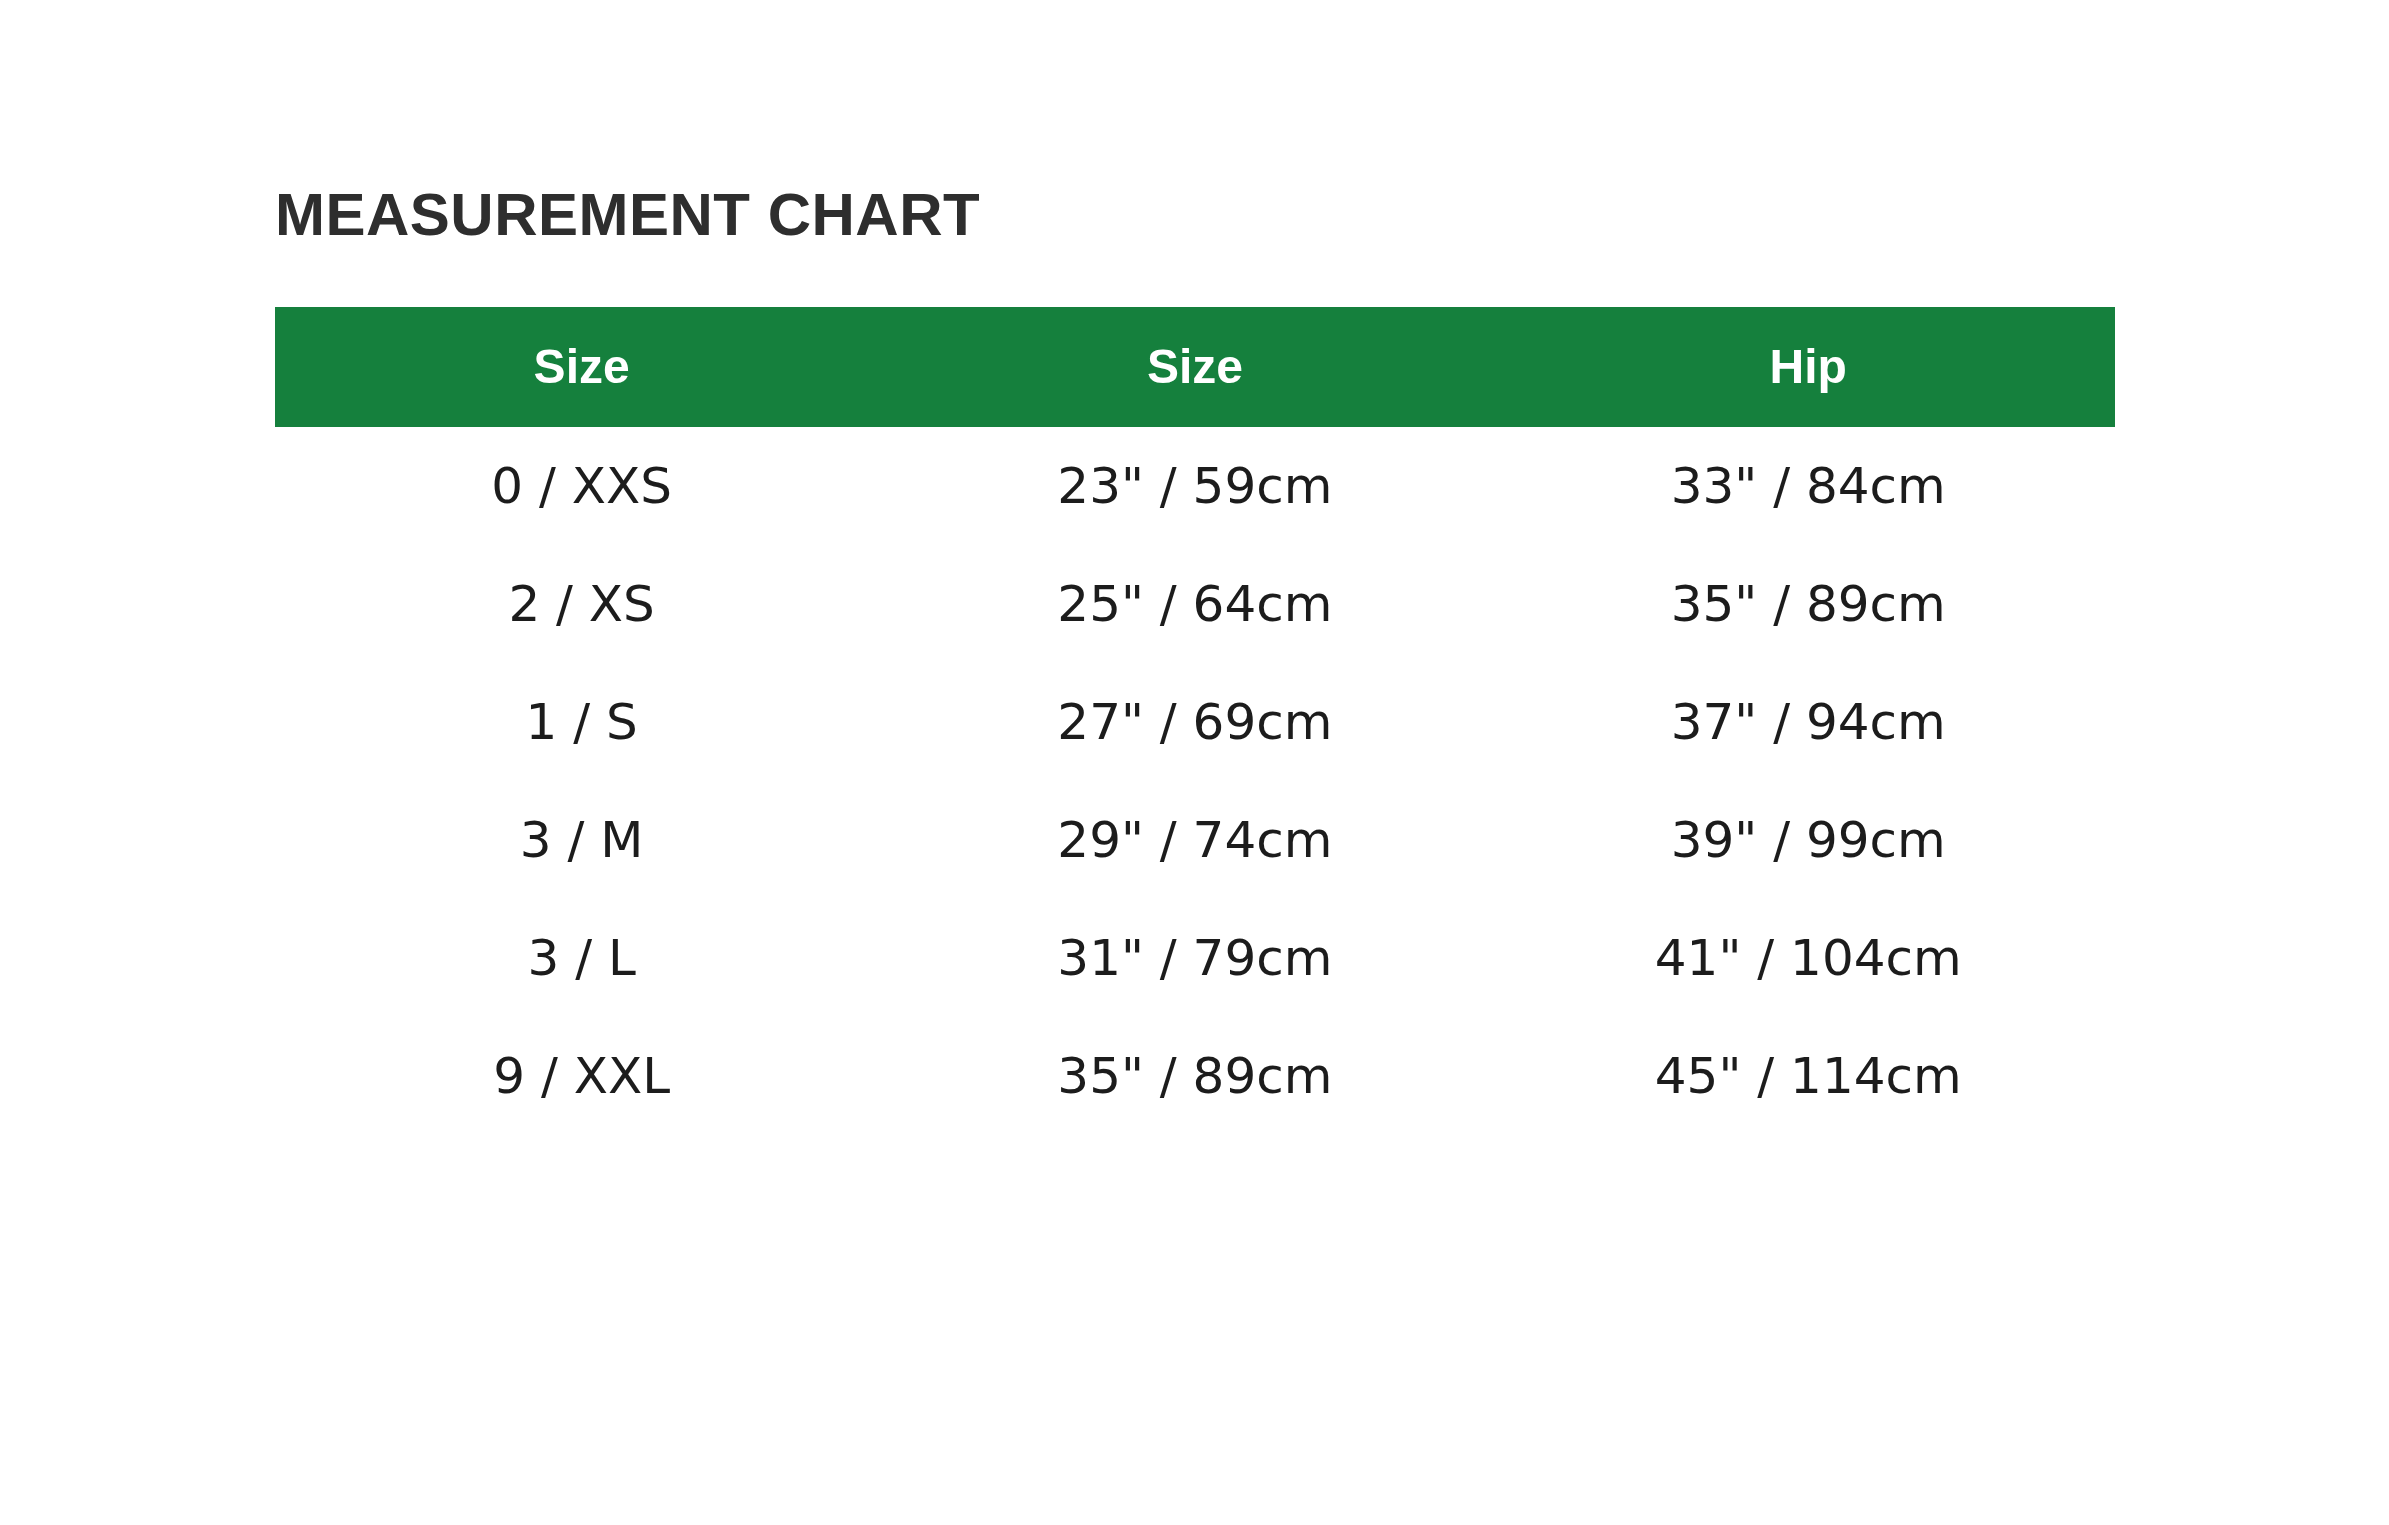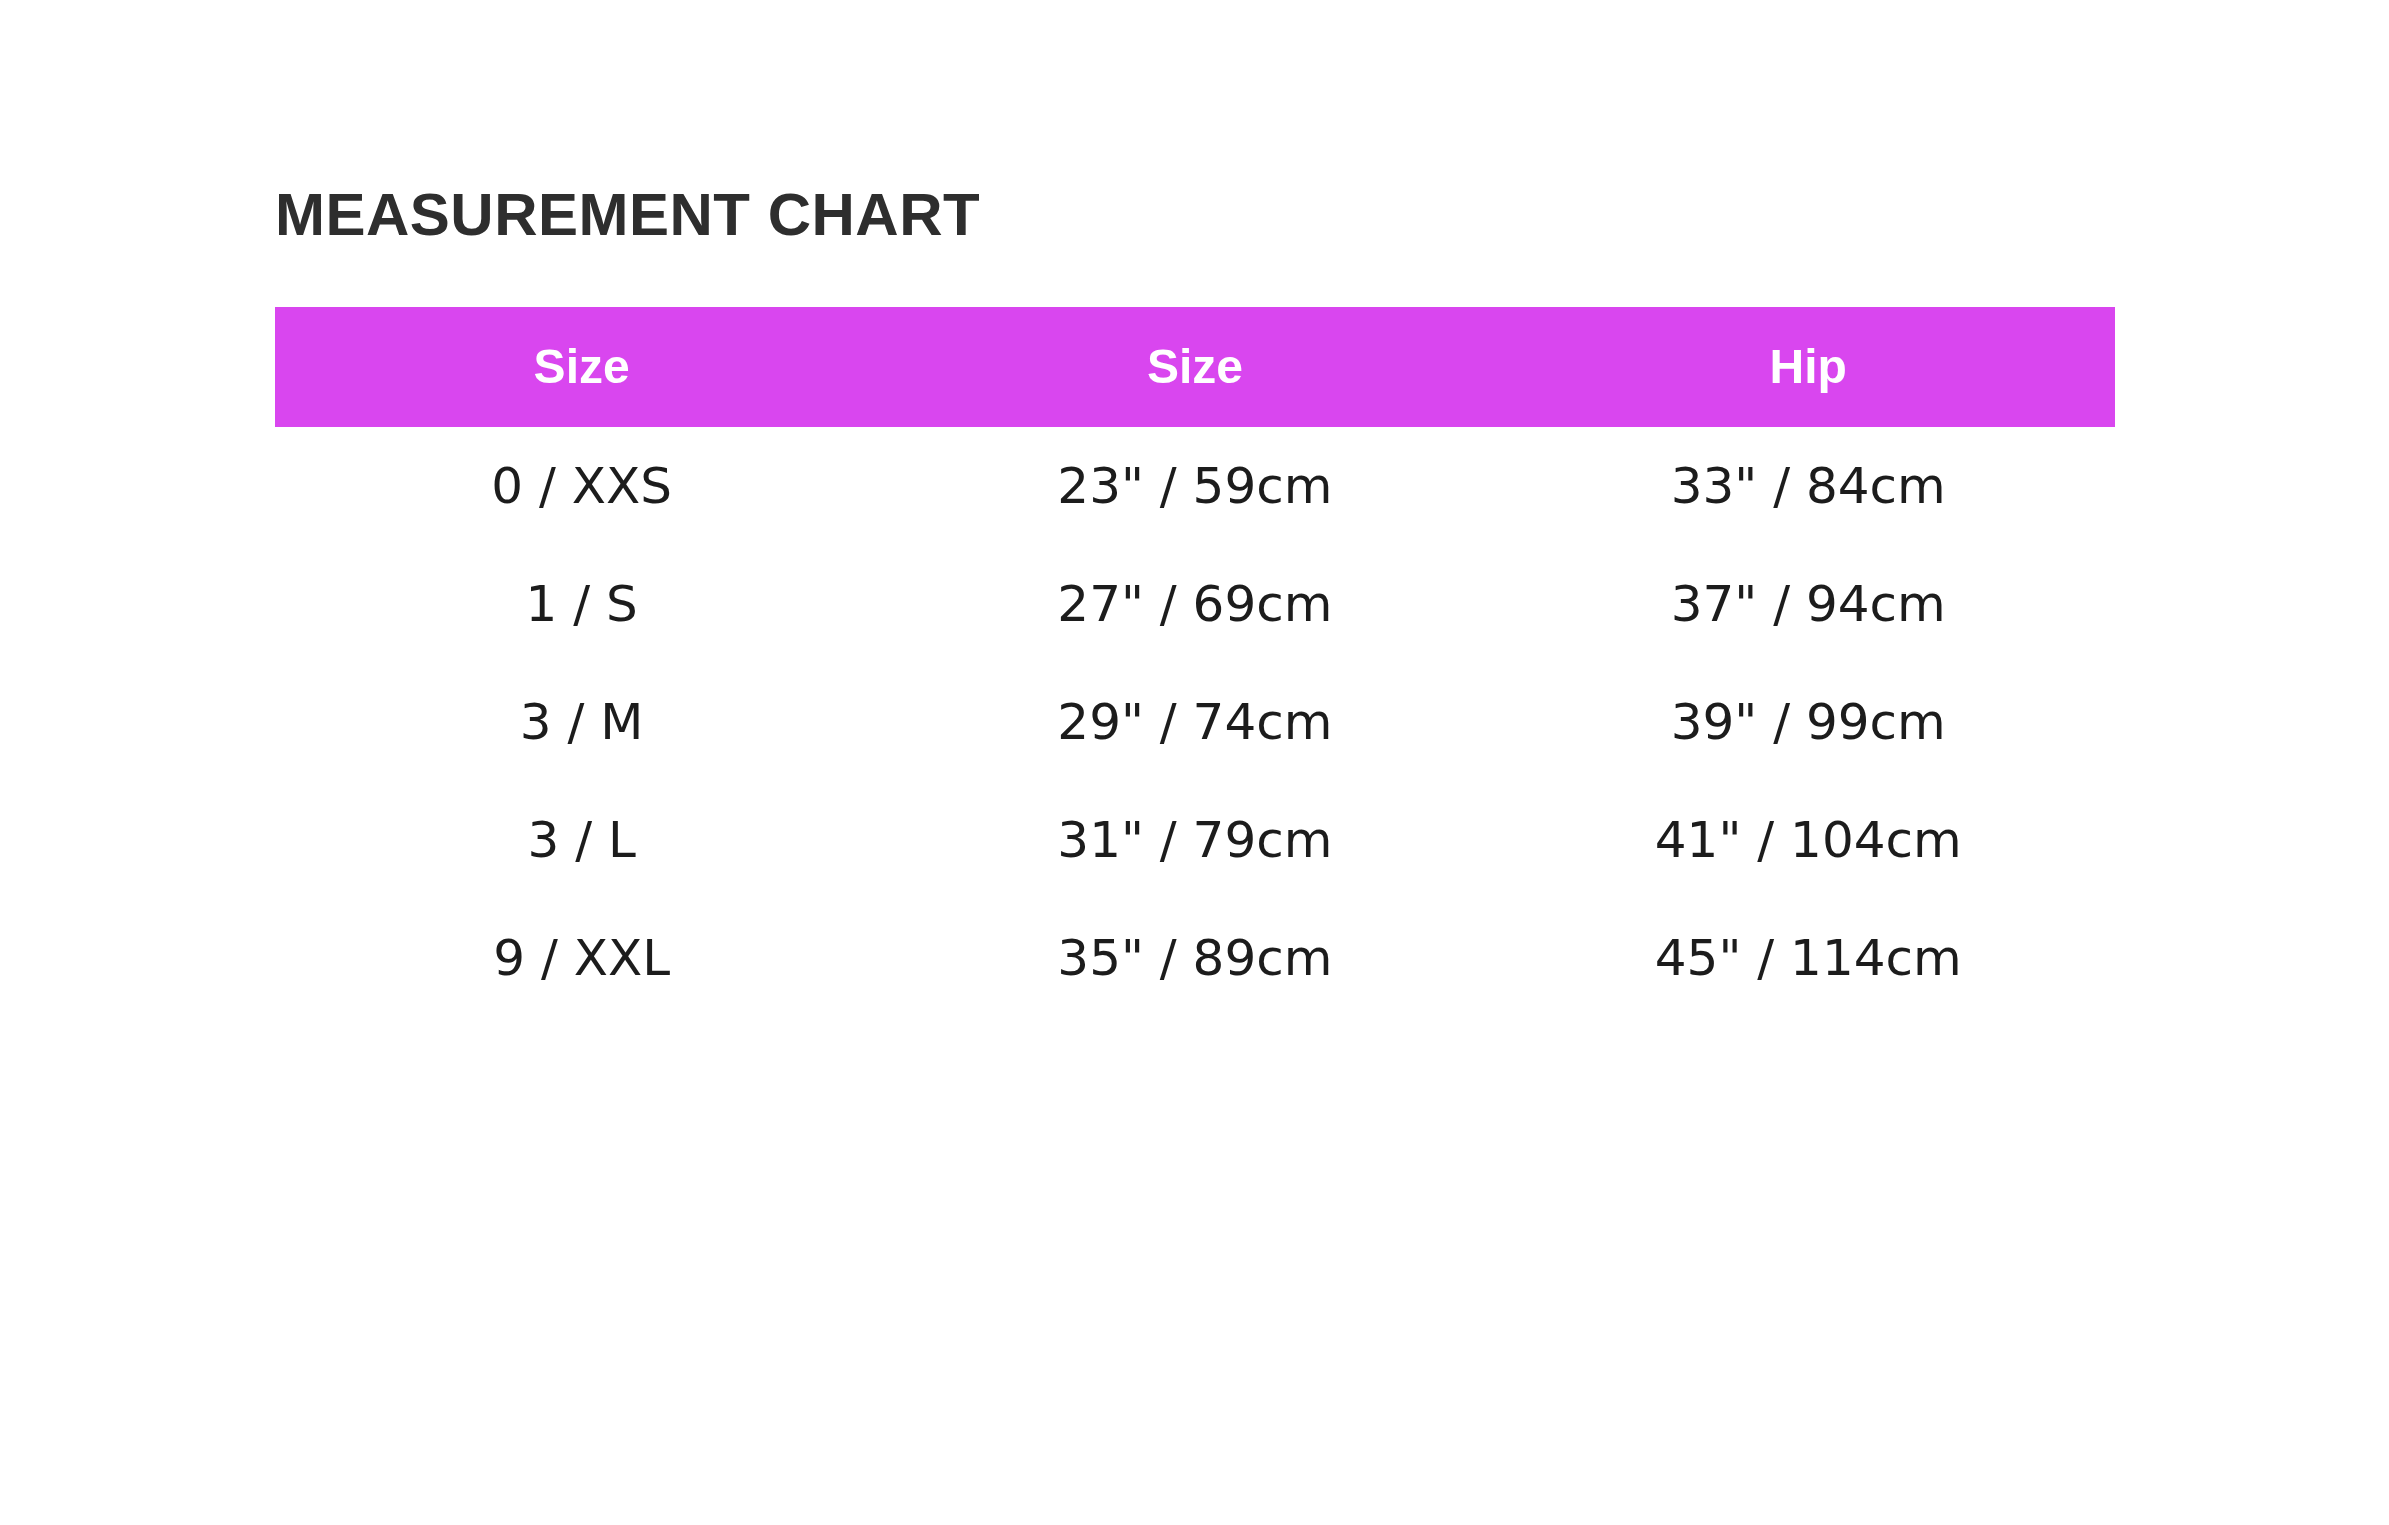--- a/index.html
+++ b/index.html
@@ -33,21 +33,21 @@
     letter-spacing: 0.5px;
     color: #2e2e2e;
     margin: 0 0 58px 0;
   }
   table.size-table {
     width: 1840px;
     border-collapse: collapse;
     table-layout: fixed;
   }
   table.size-table thead th {
-    background: #d946ef;
+    background: #15803d;
     color: #ffffff;
     font-family: "Liberation Sans", sans-serif;
     font-weight: bold;
     font-size: 48px;
     height: 120px;
     line-height: 120px;
     padding: 0;
     text-align: center;
     vertical-align: middle;
   }
@@ -81,20 +81,25 @@
           <th class="col-hip">Hip</th>
         </tr>
       </thead>
       <tbody>
         <tr>
           <td>0 / XXS</td>
           <td>23" / 59cm</td>
           <td>33" / 84cm</td>
         </tr>
         <tr>
+          <td>2 / XS</td>
+          <td>25" / 64cm</td>
+          <td>35" / 89cm</td>
+        </tr>
+        <tr>
           <td>1 / S</td>
           <td>27" / 69cm</td>
           <td>37" / 94cm</td>
         </tr>
         <tr>
           <td>3 / M</td>
           <td>29" / 74cm</td>
           <td>39" / 99cm</td>
         </tr>
         <tr>

